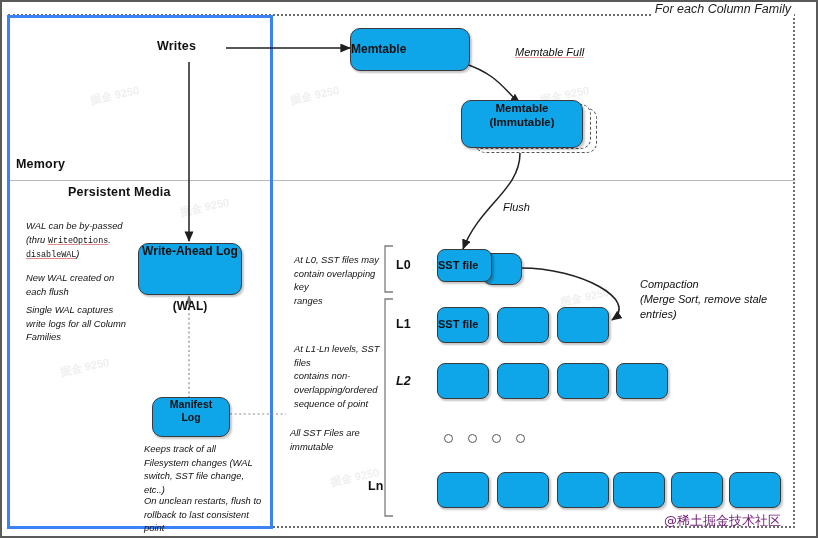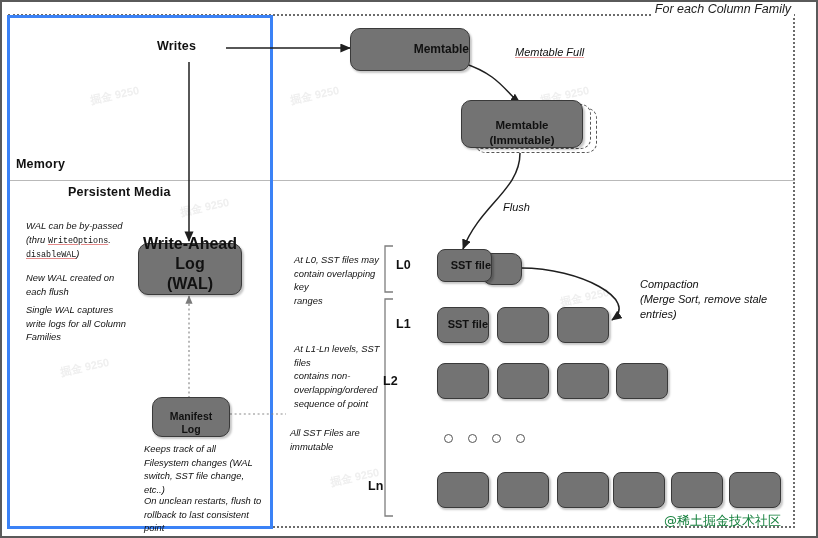--- a/index.html
+++ b/index.html
@@ -17,40 +17,40 @@
 
   
   .blue-box{position:absolute;left:7px;top:15px;width:266px;height:514px;
     border:3px solid #3b82f6;box-sizing:border-box;background:transparent;}
 
   
   .divider{position:absolute;left:8px;top:180px;width:787px;height:0;border-top:1.3px solid #b9b9b9;}
   .zone-label{position:absolute;font-weight:bold;font-size:12.5px;color:#111;letter-spacing:.2px;}
 
   
-  .node{position:absolute;box-sizing:border-box;background:#737373;border:1.6px solid #3a3a3a;
-    border-radius:10px;display:flex;align-items:center;justify-content:flex-end;text-align:center;
+  .node{position:absolute;box-sizing:border-box;background:#0ea5e9;border:1.6px solid #3a3a3a;
+    border-radius:10px;display:flex;align-items:center;justify-content:flex-start;text-align:center;
     font-weight:bold;color:#111;line-height:1.25;box-shadow:1.5px 2px 2px rgba(0,0,0,.22);}
   .node.small{font-size:11px;border-radius:8px;}
   .node.plain{box-shadow:1.5px 2px 2px rgba(0,0,0,.22);}
   .ghost{position:absolute;box-sizing:border-box;background:#fff;border:1.4px dashed #555;border-radius:10px;}
 
   
   .anno{position:absolute;font-style:italic;font-size:9.4px;line-height:1.45;color:#111;}
   .mono{font-family:"Liberation Mono",monospace;font-style:normal;font-size:8.4px;
     text-decoration:underline;text-decoration-color:#e58a8a;text-decoration-thickness:1.2px;}
   .edge-label{position:absolute;font-style:italic;font-size:11px;color:#111;}
   .edge-label.u{text-decoration:underline;text-decoration-color:#e8a0a0;margin-left:14px;}
 
   .lvl{position:absolute;font-weight:bold;font-size:12.5px;color:#111;}
   .dot-circ{position:absolute;width:7px;height:7px;border:1.4px solid #555;border-radius:50%;background:#fff;}
 
   svg.lay{position:absolute;left:0;top:0;width:818px;height:538px;pointer-events:none;}
 
-  .wm{position:absolute;font-size:13px;color:#15803d;font-family:"DejaVu Sans",sans-serif;}
+  .wm{position:absolute;font-size:13px;color:#701a75;font-family:"DejaVu Sans",sans-serif;}
   .wm-bg{position:absolute;font-size:11px;color:#efefef;font-weight:bold;transform:rotate(-12deg);user-select:none;}
 </style>
 </head>
 <body>
 
 <div id="root">
 
   <div class="outer-frame"></div>
 
   <div class="wm-bg" style="left:90px;top:88px;">掘金 9250</div>
@@ -113,21 +113,21 @@
   </div>
 
   <div class="edge-label u" style="left:501px;top:46px;">Memtable Full</div>
   <div class="edge-label" style="left:503px;top:201px;">Flush</div>
   <div class="edge-label" style="left:640px;top:277px;line-height:1.35;">
     <div>Compaction</div>
     <div>(Merge Sort, remove stale</div>
     <div>entries)</div>
   </div>
 
-  <div class="node" style="left:138px;top:243px;width:104px;height:52px;font-size:16px;flex-direction:column;">
+  <div class="node" style="left:138px;top:243px;width:104px;height:52px;font-size:12px;flex-direction:column;gap:40px;">
     <span>Write-Ahead Log</span>
     <span>(WAL)</span>
   </div>
 
   <div class="node" style="left:152px;top:397px;width:78px;height:40px;font-size:10.5px;flex-direction:column;">
     <span>Manifest</span>
     <span>Log</span>
   </div>
 
   <div class="anno" style="left:26px;top:219px;width:130px;">
@@ -173,21 +173,21 @@
     <div>sequence of point</div>
   </div>
 
   <div class="anno" style="left:290px;top:426px;width:92px;font-style:italic;">
     <div>All SST Files are</div>
     <div>immutable</div>
   </div>
 
   <div class="lvl" style="left:396px;top:258px;">L0</div>
   <div class="lvl" style="left:396px;top:317px;">L1</div>
-  <div class="lvl" style="left:383px;top:374px;">L2</div>
+  <div class="lvl" style="left:396px;top:374px;font-style:italic;">L2</div>
   <div class="lvl" style="left:368px;top:479px;">Ln</div>
 
   <div class="node plain" style="left:482px;top:253px;width:40px;height:32px;"></div>
   <div class="node small" style="left:437px;top:249px;width:55px;height:33px;">
     <span>SST file</span>
   </div>
 
   <div class="node small" style="left:437px;top:307px;width:52px;height:36px;">
     <span>SST file</span>
   </div>

